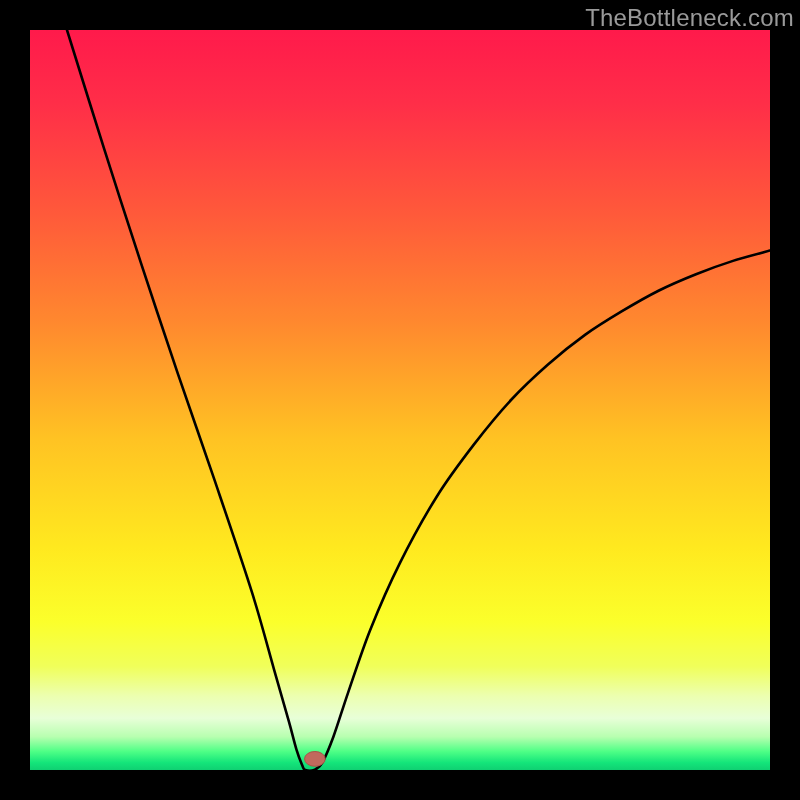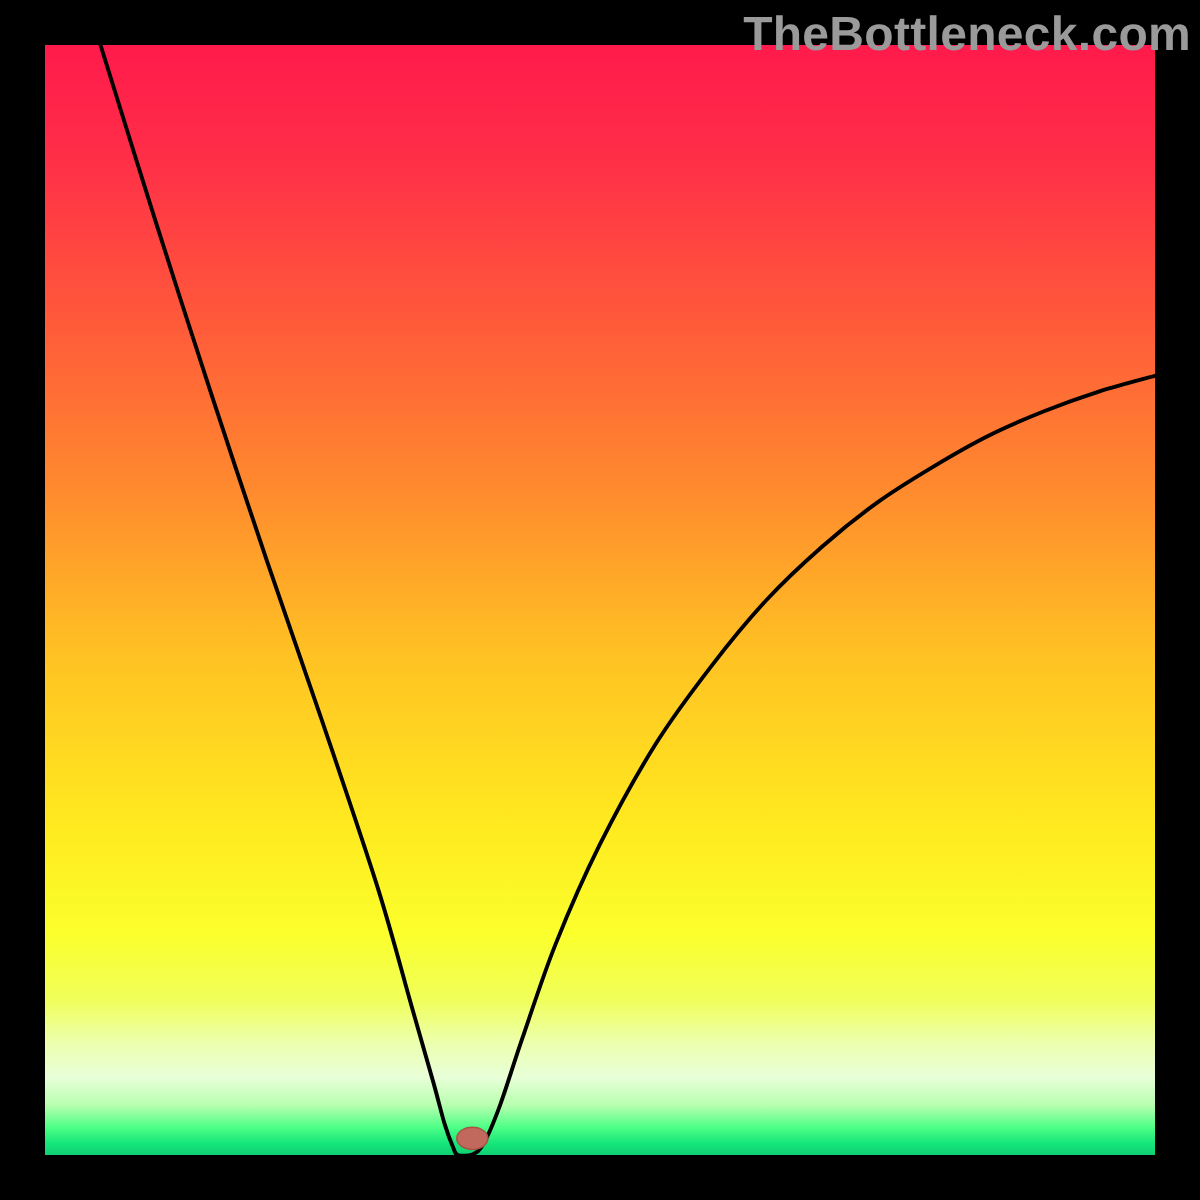--- a/index.html
+++ b/index.html
@@ -24,22 +24,22 @@
     left: 0;
     top: 0;
     width: 740px;
     height: 740px;
   }
   .watermark {
     position: absolute;
     top: 4px;
     right: 6px;
     color: #9a9a9a;
-    font-size: 32px;
-    font-weight: 700;
+    font-size: 24px;
+    font-weight: 400;
     letter-spacing: 0.2px;
     user-select: none;
   }
   svg {
     display: block;
   }
 </style>
 </head>
 <body>
 

